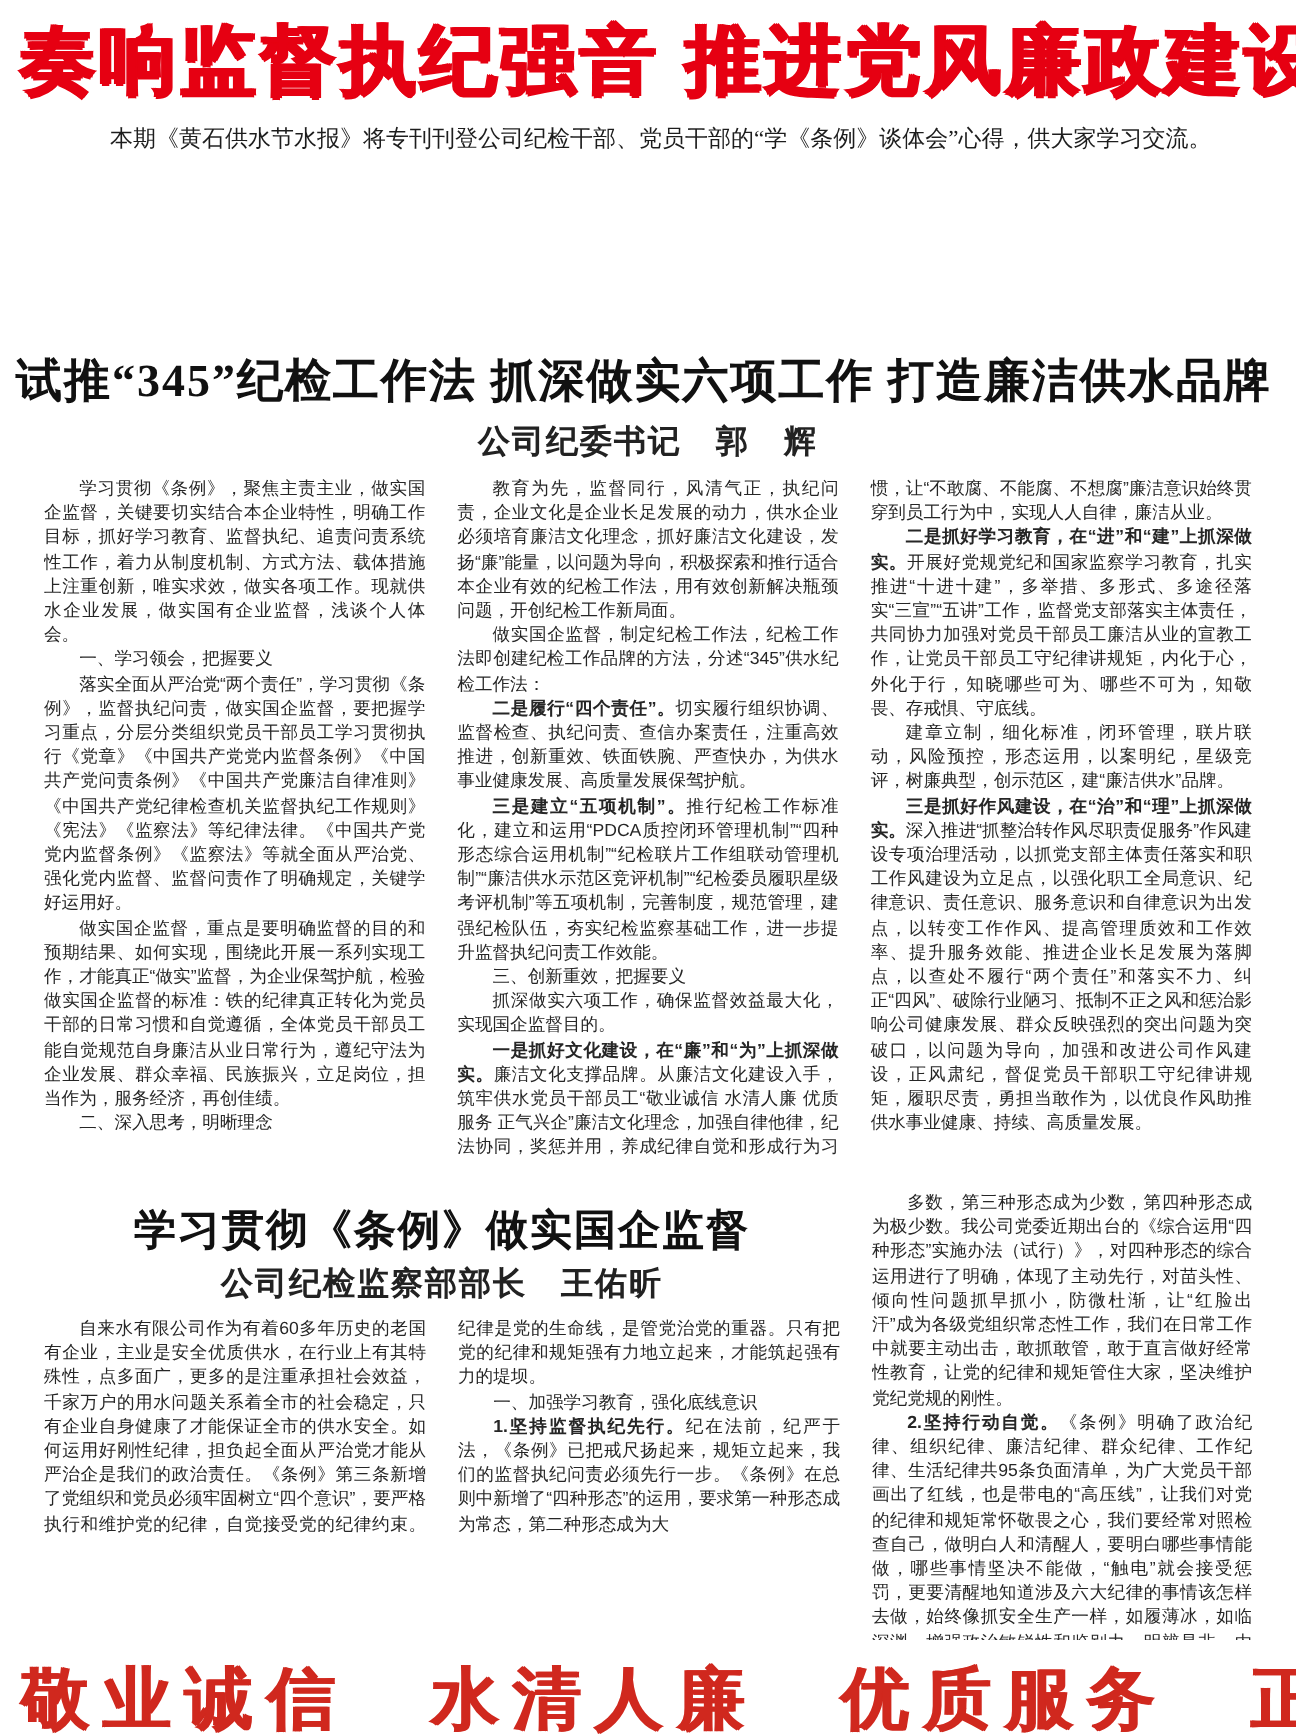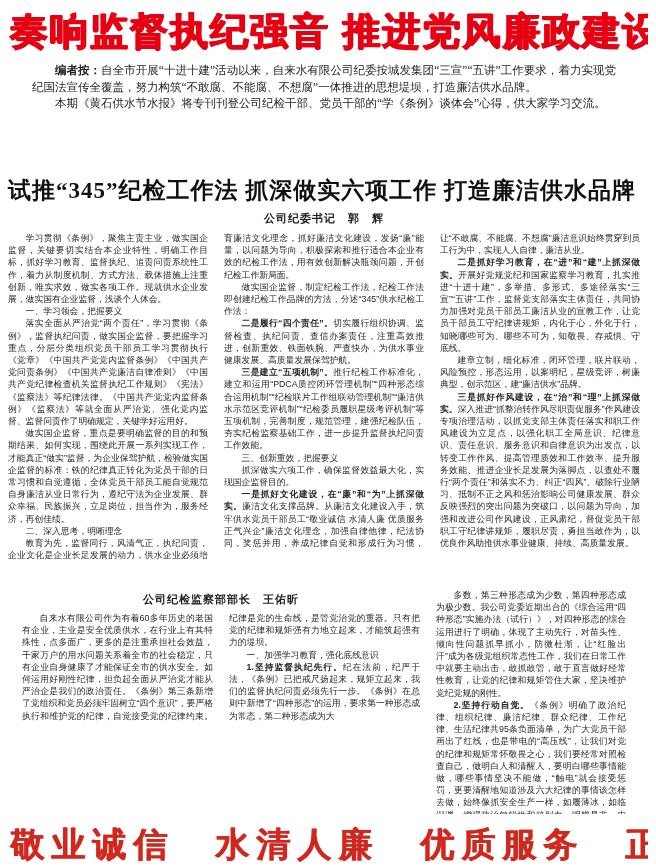--- a/index.html
+++ b/index.html
@@ -46,27 +46,27 @@
     line-height:30px;
     font-weight:900;
     letter-spacing:1px;
     color:#111;
     font-family:"Liberation Serif",serif;
     white-space:nowrap;
   }
   .byline{
     margin:5px 0 6px;
     text-align:center;
-    font-size:11px;
+    font-size:16px;
     font-weight:bold;
     letter-spacing:1px;
     color:#222;
   }
   .a1-body{
-    margin:0 8px;
+    margin:0 22px;
     height:345px;
     overflow:hidden;
     column-count:3;
     column-gap:16px;
     font-size:8.8px;
     line-height:12.2px;
     color:#262626;
   }
   
   .a2{
@@ -128,21 +128,20 @@
   }
 </style>
 </head>
 <body>
 
 <div class="page">
 
   <h1 class="banner" style="color: rgb(230, 0, 18);">奏响监督执纪强音  推进党风廉政建设</h1>
 
   <section class="editor-note">
-      <p class="para"><b>编者按：</b>自全市开展“十进十建”活动以来，自来水有限公司纪委按城发集团“三宣”“五讲”工作要求，着力实现党纪国法宣传全覆盖，努力构筑“不敢腐、不能腐、不想腐”一体推进的思想堤坝，打造廉洁供水品牌。</p>
       <p class="para">本期《黄石供水节水报》将专刊刊登公司纪检干部、党员干部的“学《条例》谈体会”心得，供大家学习交流。</p>
     </section>
 
   <section>
     <h2 class="a1-title">试推“345”纪检工作法  抓深做实六项工作  打造廉洁供水品牌</h2>
     <div class="byline">公司纪委书记　郭　辉</div>
     <div class="a1-body">
         <p class="para">学习贯彻《条例》，聚焦主责主业，做实国企监督，关键要切实结合本企业特性，明确工作目标，抓好学习教育、监督执纪、追责问责系统性工作，着力从制度机制、方式方法、载体措施上注重创新，唯实求效，做实各项工作。现就供水企业发展，做实国有企业监督，浅谈个人体会。</p>
         <p class="para head">一、学习领会，把握要义</p>
         <p class="para">落实全面从严治党“两个责任”，学习贯彻《条例》，监督执纪问责，做实国企监督，要把握学习重点，分层分类组织党员干部员工学习贯彻执行《党章》《中国共产党党内监督条例》《中国共产党问责条例》《中国共产党廉洁自律准则》《中国共产党纪律检查机关监督执纪工作规则》《宪法》《监察法》等纪律法律。《中国共产党党内监督条例》《监察法》等就全面从严治党、强化党内监督、监督问责作了明确规定，关键学好运用好。</p>
@@ -156,20 +155,21 @@
         <p class="para">抓深做实六项工作，确保监督效益最大化，实现国企监督目的。</p>
         <p class="para"><b>一是抓好文化建设，在“廉”和“为”上抓深做实。</b>廉洁文化支撑品牌。从廉洁文化建设入手，筑牢供水党员干部员工“敬业诚信 水清人廉 优质服务 正气兴企”廉洁文化理念，加强自律他律，纪法协同，奖惩并用，养成纪律自觉和形成行为习惯，让“不敢腐、不能腐、不想腐”廉洁意识始终贯穿到员工行为中，实现人人自律，廉洁从业。</p>
         <p class="para"><b>二是抓好学习教育，在“进”和“建”上抓深做实。</b>开展好党规党纪和国家监察学习教育，扎实推进“十进十建”，多举措、多形式、多途径落实“三宣”“五讲”工作，监督党支部落实主体责任，共同协力加强对党员干部员工廉洁从业的宣教工作，让党员干部员工守纪律讲规矩，内化于心，外化于行，知晓哪些可为、哪些不可为，知敬畏、存戒惧、守底线。</p>
         <p class="para">建章立制，细化标准，闭环管理，联片联动，风险预控，形态运用，以案明纪，星级竞评，树廉典型，创示范区，建“廉洁供水”品牌。</p>
         <p class="para"><b>三是抓好作风建设，在“治”和“理”上抓深做实。</b>深入推进“抓整治转作风尽职责促服务”作风建设专项治理活动，以抓党支部主体责任落实和职工作风建设为立足点，以强化职工全局意识、纪律意识、责任意识、服务意识和自律意识为出发点，以转变工作作风、提高管理质效和工作效率、提升服务效能、推进企业长足发展为落脚点，以查处不履行“两个责任”和落实不力、纠正“四风”、破除行业陋习、抵制不正之风和惩治影响公司健康发展、群众反映强烈的突出问题为突破口，以问题为导向，加强和改进公司作风建设，正风肃纪，督促党员干部职工守纪律讲规矩，履职尽责，勇担当敢作为，以优良作风助推供水事业健康、持续、高质量发展。</p>
       </div>
   </section>
 
   <section class="a2">
     <div class="a2-left">
+      <h2 class="a2-title">学习贯彻《条例》做实国企监督</h2>
       <div class="byline a2-byline">公司纪检监察部部长　王佑昕</div>
       <div class="a2-body">
           <p class="para">自来水有限公司作为有着60多年历史的老国有企业，主业是安全优质供水，在行业上有其特殊性，点多面广，更多的是注重承担社会效益，千家万户的用水问题关系着全市的社会稳定，只有企业自身健康了才能保证全市的供水安全。如何运用好刚性纪律，担负起全面从严治党才能从严治企是我们的政治责任。《条例》第三条新增了党组织和党员必须牢固树立“四个意识”，要严格执行和维护党的纪律，自觉接受党的纪律约束。纪律是党的生命线，是管党治党的重器。只有把党的纪律和规矩强有力地立起来，才能筑起强有力的堤坝。</p>
           <p class="para head">一、加强学习教育，强化底线意识</p>
           <p class="para"><b>1.坚持监督执纪先行。</b>纪在法前，纪严于法，《条例》已把戒尺扬起来，规矩立起来，我们的监督执纪问责必须先行一步。《条例》在总则中新增了“四种形态”的运用，要求第一种形态成为常态，第二种形态成为大</p>
         </div>
     </div>
     <div class="a2-right">
       <div>
           <p class="para">多数，第三种形态成为少数，第四种形态成为极少数。我公司党委近期出台的《综合运用“四种形态”实施办法（试行）》，对四种形态的综合运用进行了明确，体现了主动先行，对苗头性、倾向性问题抓早抓小，防微杜渐，让“红脸出汗”成为各级党组织常态性工作，我们在日常工作中就要主动出击，敢抓敢管，敢于直言做好经常性教育，让党的纪律和规矩管住大家，坚决维护党纪党规的刚性。</p>

